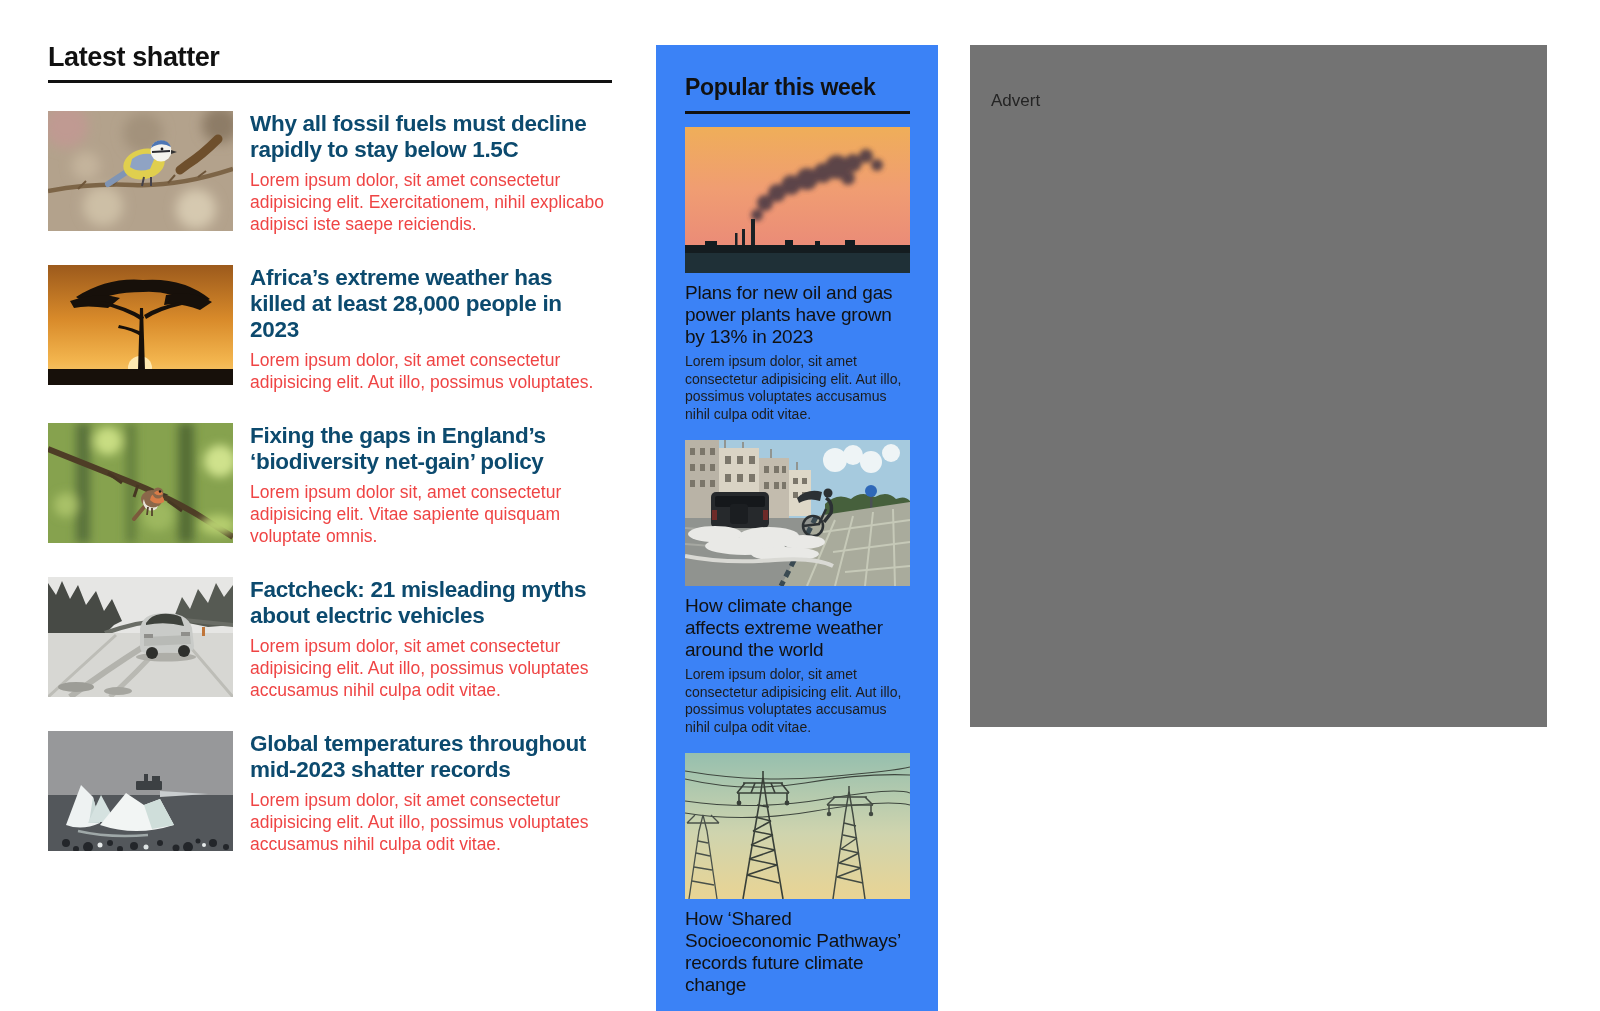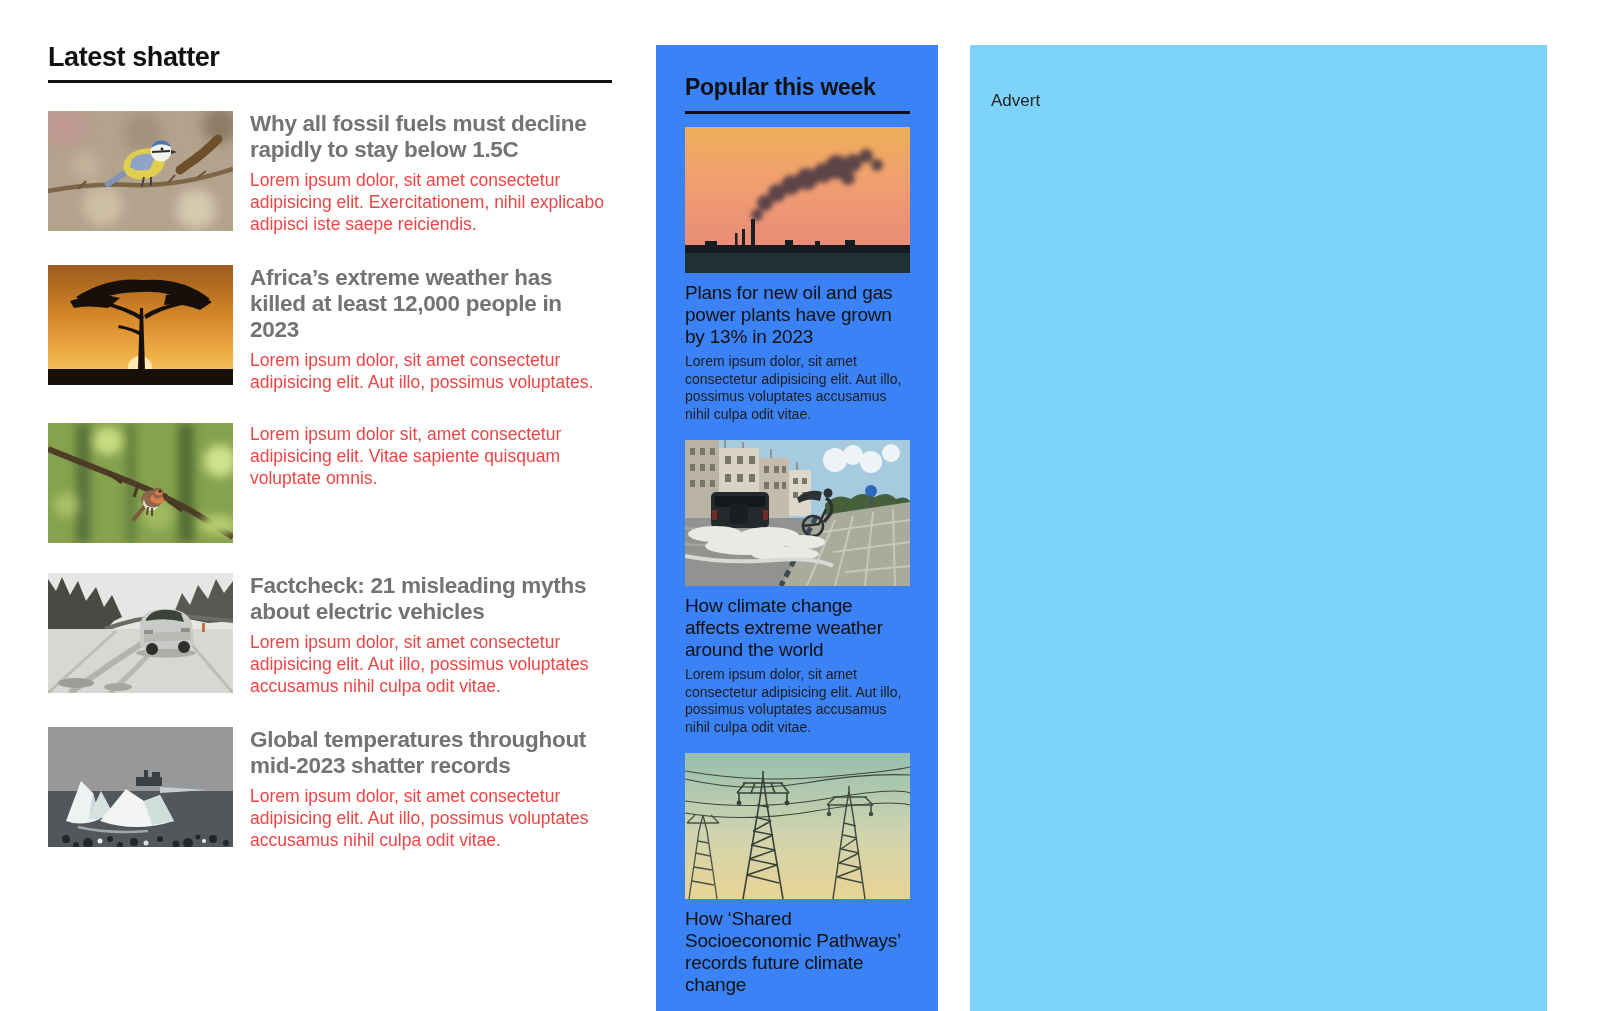--- a/index.html
+++ b/index.html
@@ -8,37 +8,37 @@
     width:1600px; height:1011px; overflow:hidden; position:relative;
     background:#ffffff; font-family:"Liberation Sans", sans-serif; color:#111;
   }
   
   .latest-col { position:absolute; left:48px; top:42px; width:564px; }
   .section-title { font-size:27px; line-height:30px; font-weight:700; letter-spacing:-0.4px; margin:0 0 8px 0; color:#111; }
   .section-rule { border-bottom:3px solid #111; margin-bottom:28px; }
   .story { display:flex; gap:17px; margin-bottom:30px; }
   .story-img { width:185px; height:120px; flex:0 0 185px; overflow:hidden; }
   .story-img svg { width:100%; height:100%; display:block; }
-  .story-headline { font-size:22.5px; line-height:26px; font-weight:700; letter-spacing:-0.3px; margin:0 0 6px 0; color:#737373; }
+  .story-headline { font-size:22.5px; line-height:26px; font-weight:700; letter-spacing:-0.3px; margin:0 0 6px 0; color:#0c4a6e; }
   .story-excerpt { font-size:17.5px; line-height:22px; margin:0; color:#ef4444; }
 
   
   .popular-col {
     position:absolute; left:656px; top:45px; width:282px; height:966px;
     background:#3b82f6; padding:29px 28px 0 29px;
   }
   .popular-title { font-size:23px; line-height:26px; font-weight:700; letter-spacing:-0.3px; margin:0; padding-bottom:11px; border-bottom:3px solid #111; color:#111; }
   .pop-story { margin-top:13px; }
   .pop-img { width:225px; height:146px; overflow:hidden; }
   .pop-img svg { width:100%; height:100%; display:block; }
   .pop-headline { font-size:19px; line-height:22px; font-weight:400; letter-spacing:-0.2px; margin:9px 0 5px 0; color:#111; }
   .pop-excerpt { font-size:14px; line-height:17.5px; margin:0 0 17px 0; color:#1c1c1c; }
 
   
-  .advert { position:absolute; left:970px; top:45px; width:577px; height:966px; background:#7dd3fc; }
+  .advert { position:absolute; left:970px; top:45px; width:577px; height:682px; background:#737373; }
   .advert-label { position:absolute; left:21px; top:46px; font-size:17px; color:#242424; }
 </style>
 </head>
 <body>
 
 <section class="latest-col">
   <h2 class="section-title">Latest shatter</h2>
   <div class="section-rule"></div>
 
   <article class="story">
@@ -97,21 +97,21 @@
           <path d="M22 36 Q50 27 72 33 L60 43 Q38 40 26 43 Z"></path>
           <path d="M118 30 Q147 25 164 37 L152 45 Q132 37 116 40 Z"></path>
           <path d="M90 105 l2 -62 3 0 2 62 z"></path>
           <path d="M94 56 q-16 -11 -42 -17 l2 -3 q26 6 42 16 z"></path>
           <path d="M96 50 q14 -9 36 -13 l2 3 q-22 5 -36 14 z"></path>
           <path d="M94 72 q-10 -7 -24 -9 l1 -3 q15 3 24 8 z"></path>
         </g>
       </svg>
     </div>
     <div>
-      <h3 class="story-headline">Africa’s extreme weather has killed at least 12,000 people in 2023</h3>
+      <h3 class="story-headline">Africa’s extreme weather has killed at least 28,000 people in 2023</h3>
       <p class="story-excerpt">Lorem ipsum dolor, sit amet consectetur adipisicing elit. Aut illo, possimus voluptates.</p>
     </div>
   </article>
 
   <article class="story">
     <div class="story-img">
       <svg viewBox="0 0 185 120" preserveAspectRatio="none">
         <defs>
             <filter id="bl3" x="-40%" y="-40%" width="180%" height="180%">
               <feGaussianBlur stdDeviation="5"></feGaussianBlur>
@@ -135,20 +135,21 @@
         <path d="M108 70 a8 8 0 0 1 8 9 q-8 4 -14 -2 a8 8 0 0 1 6 -7z" fill="#d97c48"></path>
         <circle cx="110" cy="70" r="5.5" fill="#8a674a"></circle>
         <path d="M107 69 a5 5 0 0 1 8 2 q-5 3 -9 -1z" fill="#d97c48"></path>
         <circle cx="112" cy="68.5" r="1.2" fill="#1e1a14"></circle>
         <path d="M115.5 70 l5 1.5 -5 1z" fill="#3a3226"></path>
         <path d="M100 84 l-1 8 M104 85 l0 8" stroke="#54432c" stroke-width="1.8"></path>
         <ellipse cx="170" cy="102" rx="18" ry="10" fill="#b5cd6e" filter="url(#bl3)"></ellipse>
       </svg>
     </div>
     <div>
+      <h3 class="story-headline">Fixing the gaps in England’s ‘biodiversity net-gain’ policy</h3>
       <p class="story-excerpt">Lorem ipsum dolor sit, amet consectetur adipisicing elit. Vitae sapiente quisquam voluptate omnis.</p>
     </div>
   </article>
 
   <article class="story">
     <div class="story-img">
       <svg viewBox="0 0 185 120" preserveAspectRatio="none">
         <rect width="185" height="120" fill="#e6e6e4"></rect>
         <path d="M0 70 L0 6 L8 18 L14 4 L22 22 L30 8 L38 28 L48 14 L56 34 L64 22 L74 44 L66 48 L58 56 L40 64 Z" fill="#474a45"></path>
         <path d="M185 48 L185 8 L176 20 L168 6 L160 26 L150 12 L142 32 L134 20 L126 40 L140 46 L160 50 Z" fill="#565a53"></path>

